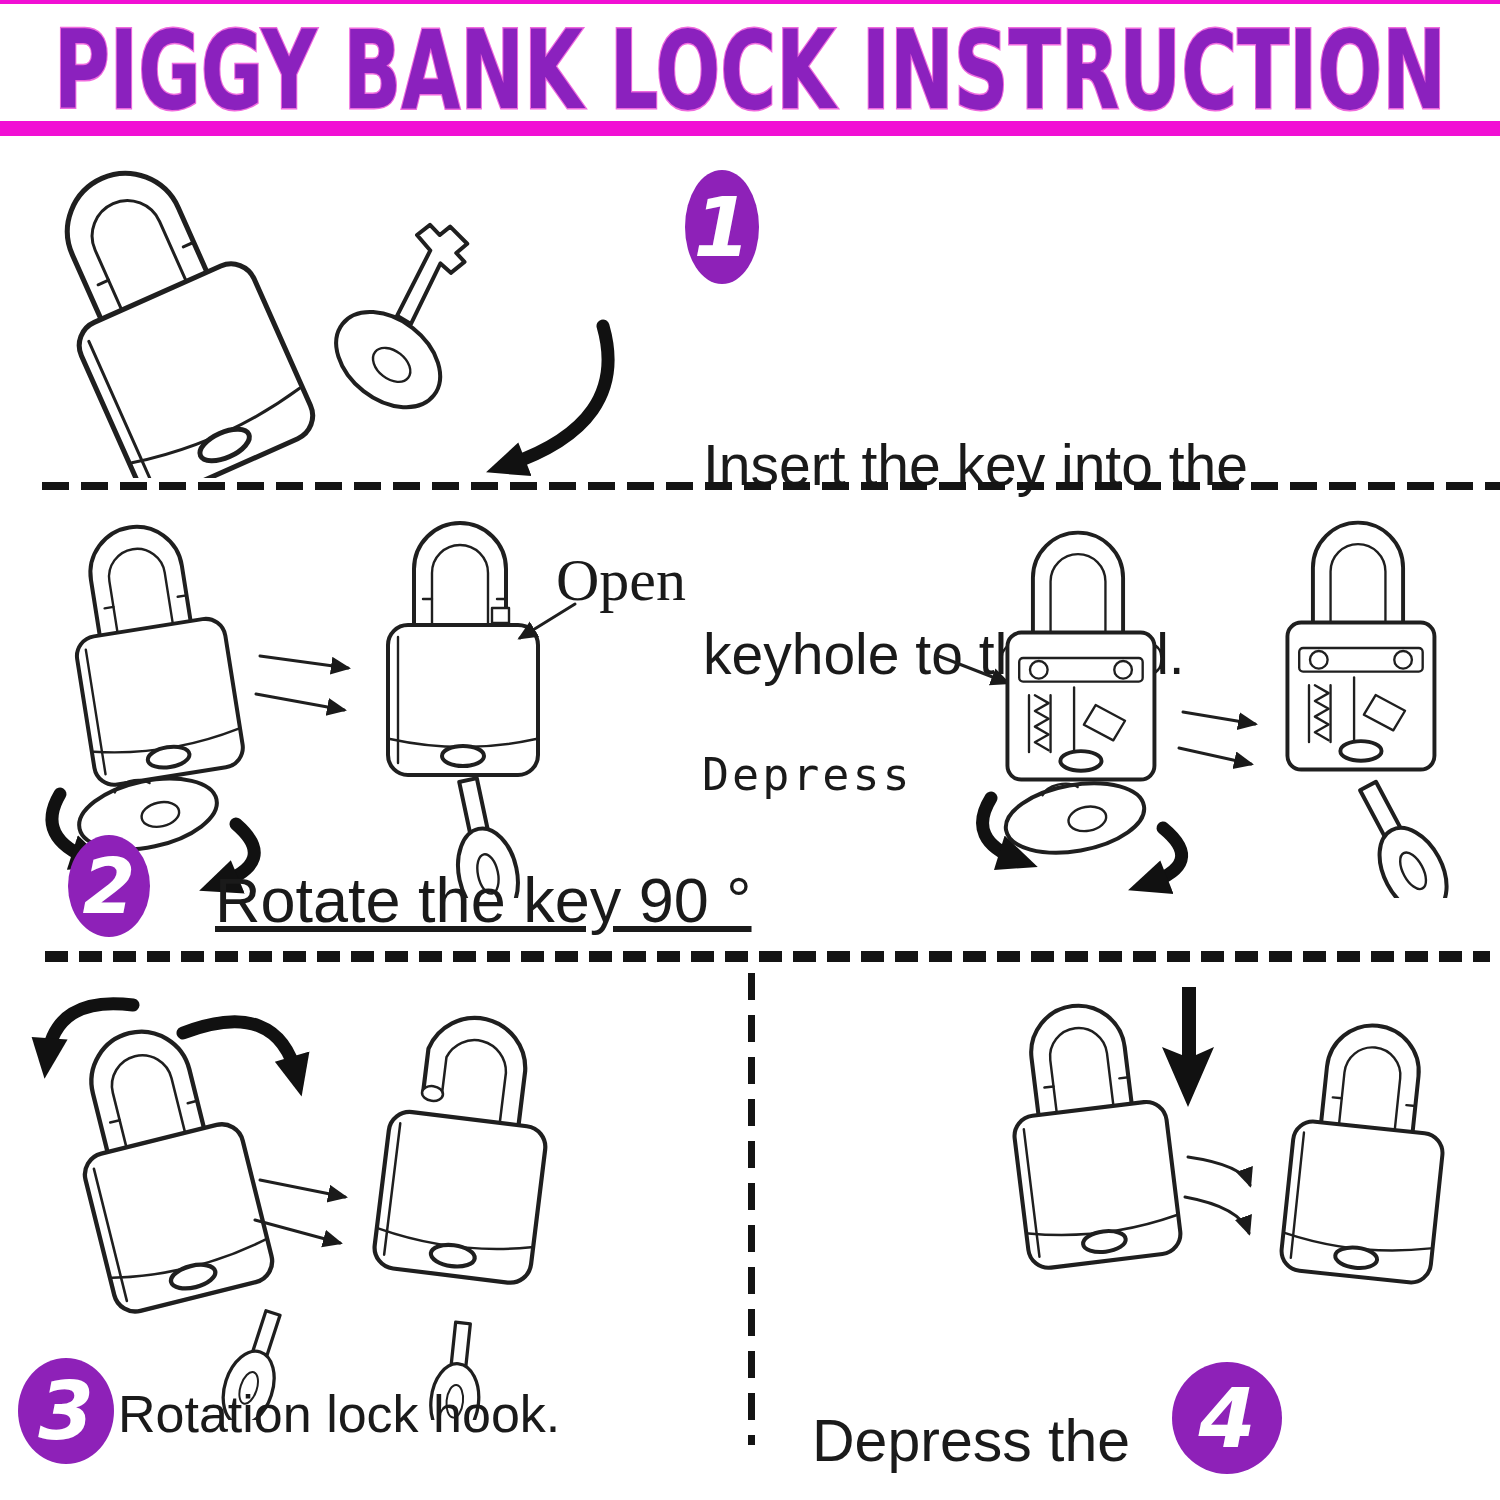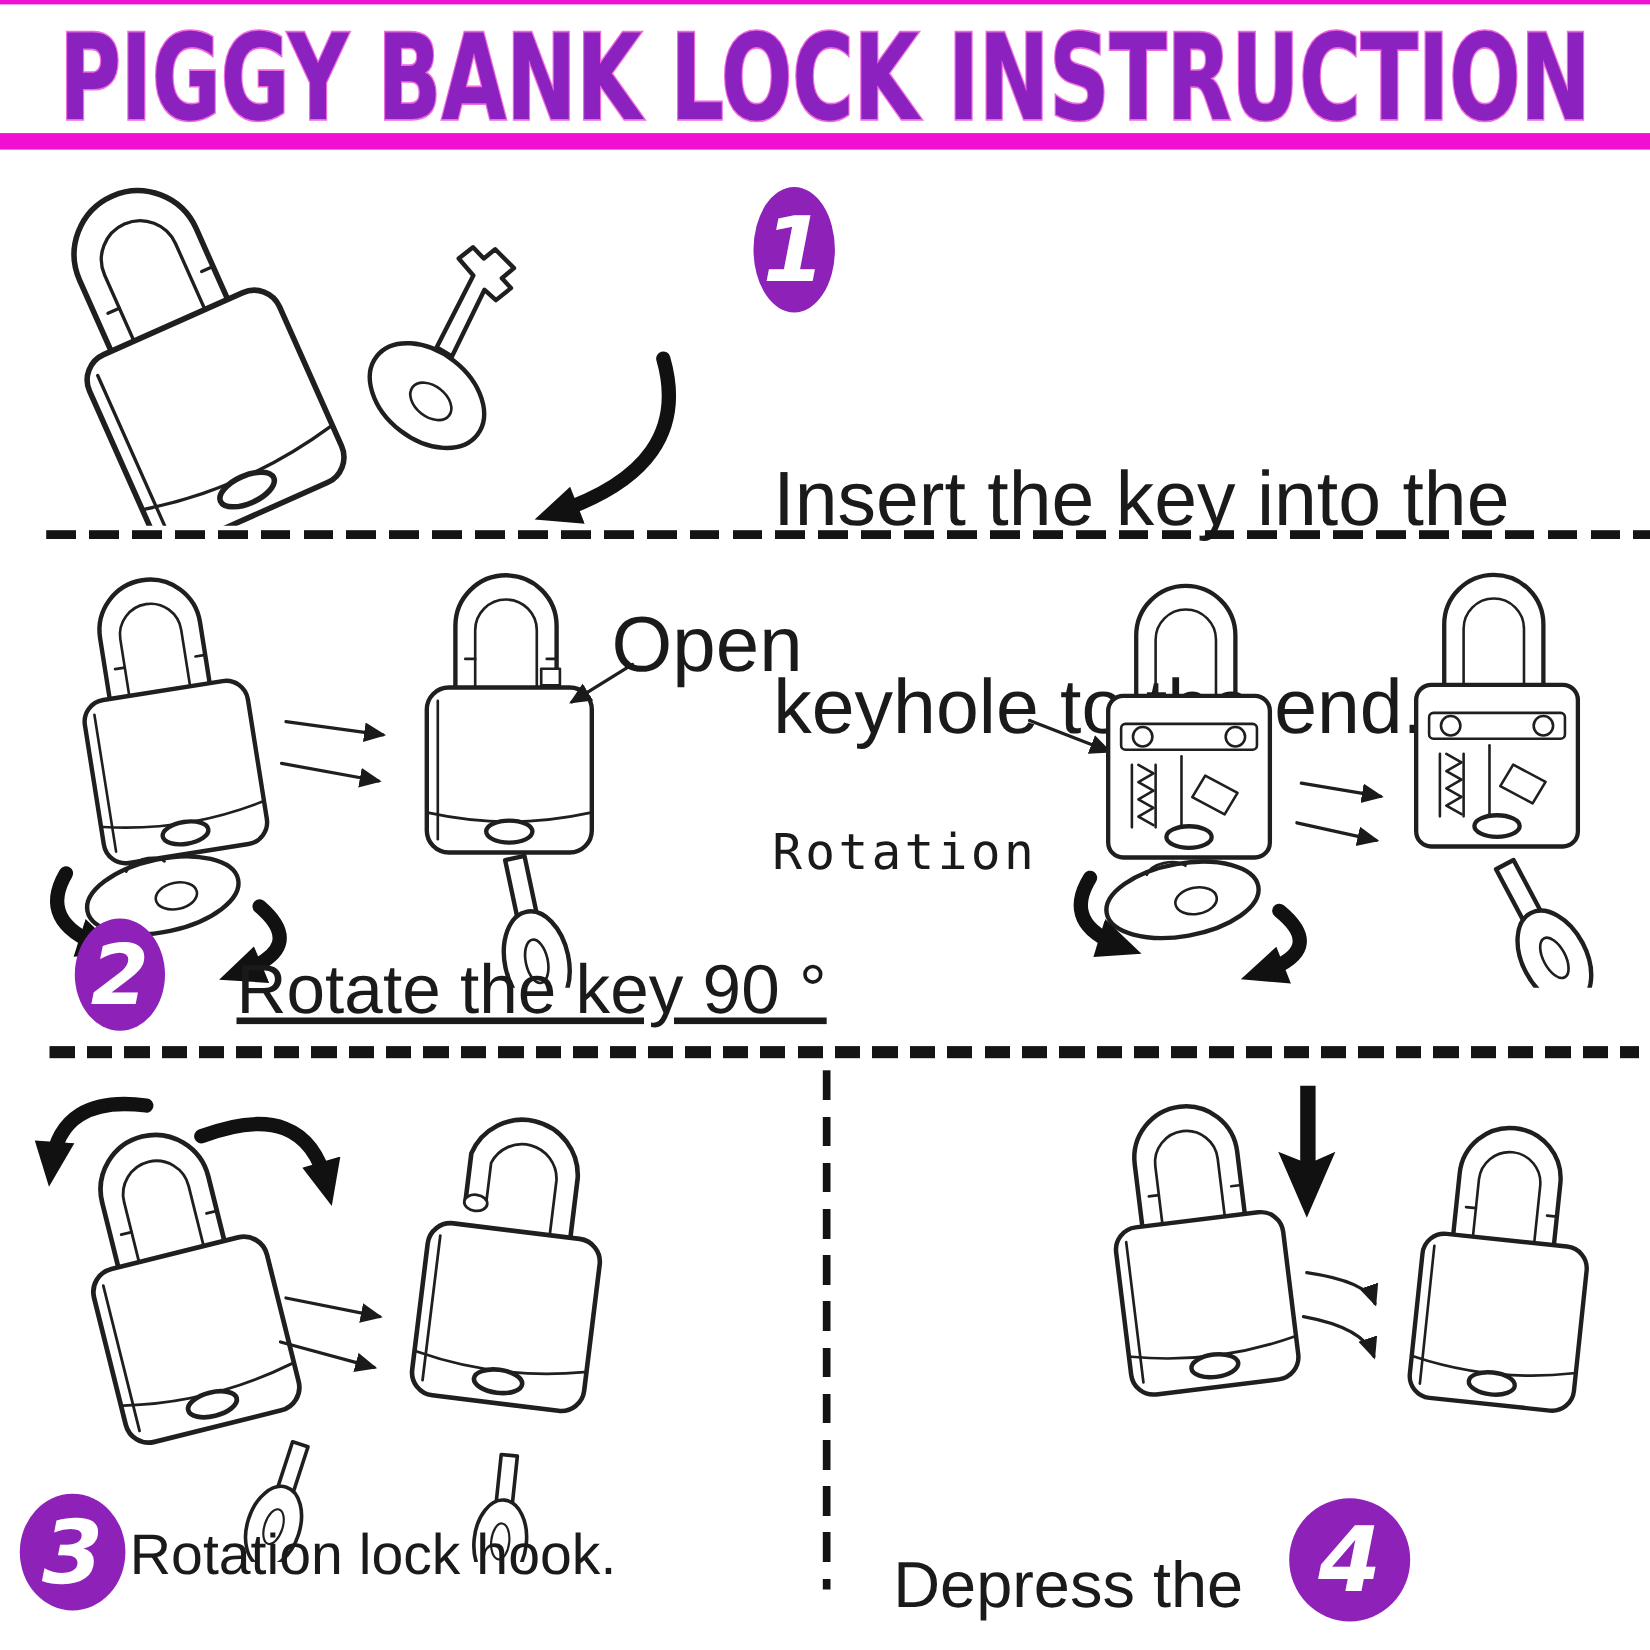--- a/index.html
+++ b/index.html
@@ -101,21 +101,21 @@
       <path class="ln3 wh" d="M22 46 L8 -26 l-20 -4 4 -16 14 2 3 -13 24 3 -3 14 12 2 -4 17 -14 -1 14 66 z"></path>
       <ellipse class="ln3 wh" cx="42" cy="86" rx="58" ry="40"></ellipse>
       <ellipse class="ln2" cx="48" cy="88" rx="21" ry="14"></ellipse>
     </g>
     <path class="crs" d="M583 178 q28 98 -98 140" marker-end="url(#mkB)"></path>
   </svg>
 
   <div class="badge abs" style="left:685px;top:170px;width:74px;height:114px;font-size:82px;">
     <span>1</span>
   </div>
-  <div class="abs cap" style="left:703px;top:296px;font-size:70px;line-height:63px;">
+  <div class="abs cap" style="left:703px;top:308px;font-size:57px;line-height:63px;">
     <div>Insert the key into the</div>
     <div>keyhole to the end.</div>
   </div>
 
   <div class="abs dashH1" style="left:42px;top:482px;width:1458px;"></div>
 
   <svg class="abs" style="left:30px;top:498px;" width="700" height="400" viewBox="0 0 700 400">
     <g>
       <use href="#plk" transform="translate(18,8) rotate(-9 100 140)"></use>
       <use href="#key-flower" transform="translate(118,316) rotate(-12)"></use>
@@ -127,24 +127,24 @@
       <path class="thin" d="M226 196 L314 212" marker-end="url(#mkS)"></path>
     </g>
     <g>
       <use href="#plk" transform="translate(330,5)"></use>
       <rect class="ln2 wh" x="462" y="110" width="17" height="15"></rect>
       <use href="#key-hang" transform="translate(438,282) rotate(-12)"></use>
     </g>
     <path class="thin" d="M545 106 L490 140" marker-end="url(#mkS)"></path>
   </svg>
 
-  <div class="abs cap" style="left:556px;top:546px;font-size:71px;">Open</div>
+  <div class="abs cap" style="left:556px;top:546px;font-size:60px;font-family:Liberation Serif, serif;">Open</div>
 
   <div class="abs cap mono" style="left:688px;top:650px;font-size:45px;line-height:50px;">
-    <div style="padding-left:14px;">Rotation</div>
+    <div style="padding-left:14px;">Depress</div>
   </div>
 
   <svg class="abs" style="left:930px;top:645px;" width="100" height="60" viewBox="0 0 100 60">
     <path class="thin" d="M6 10 L78 38" marker-end="url(#mkS)"></path>
   </svg>
 
   <svg class="abs" style="left:955px;top:498px;" width="540" height="400" viewBox="0 0 540 400">
     <g>
       <use href="#plk-cut" transform="translate(25,15) scale(0.98)"></use>
       <use href="#key-flower" transform="translate(120,320) rotate(-10)"></use>

